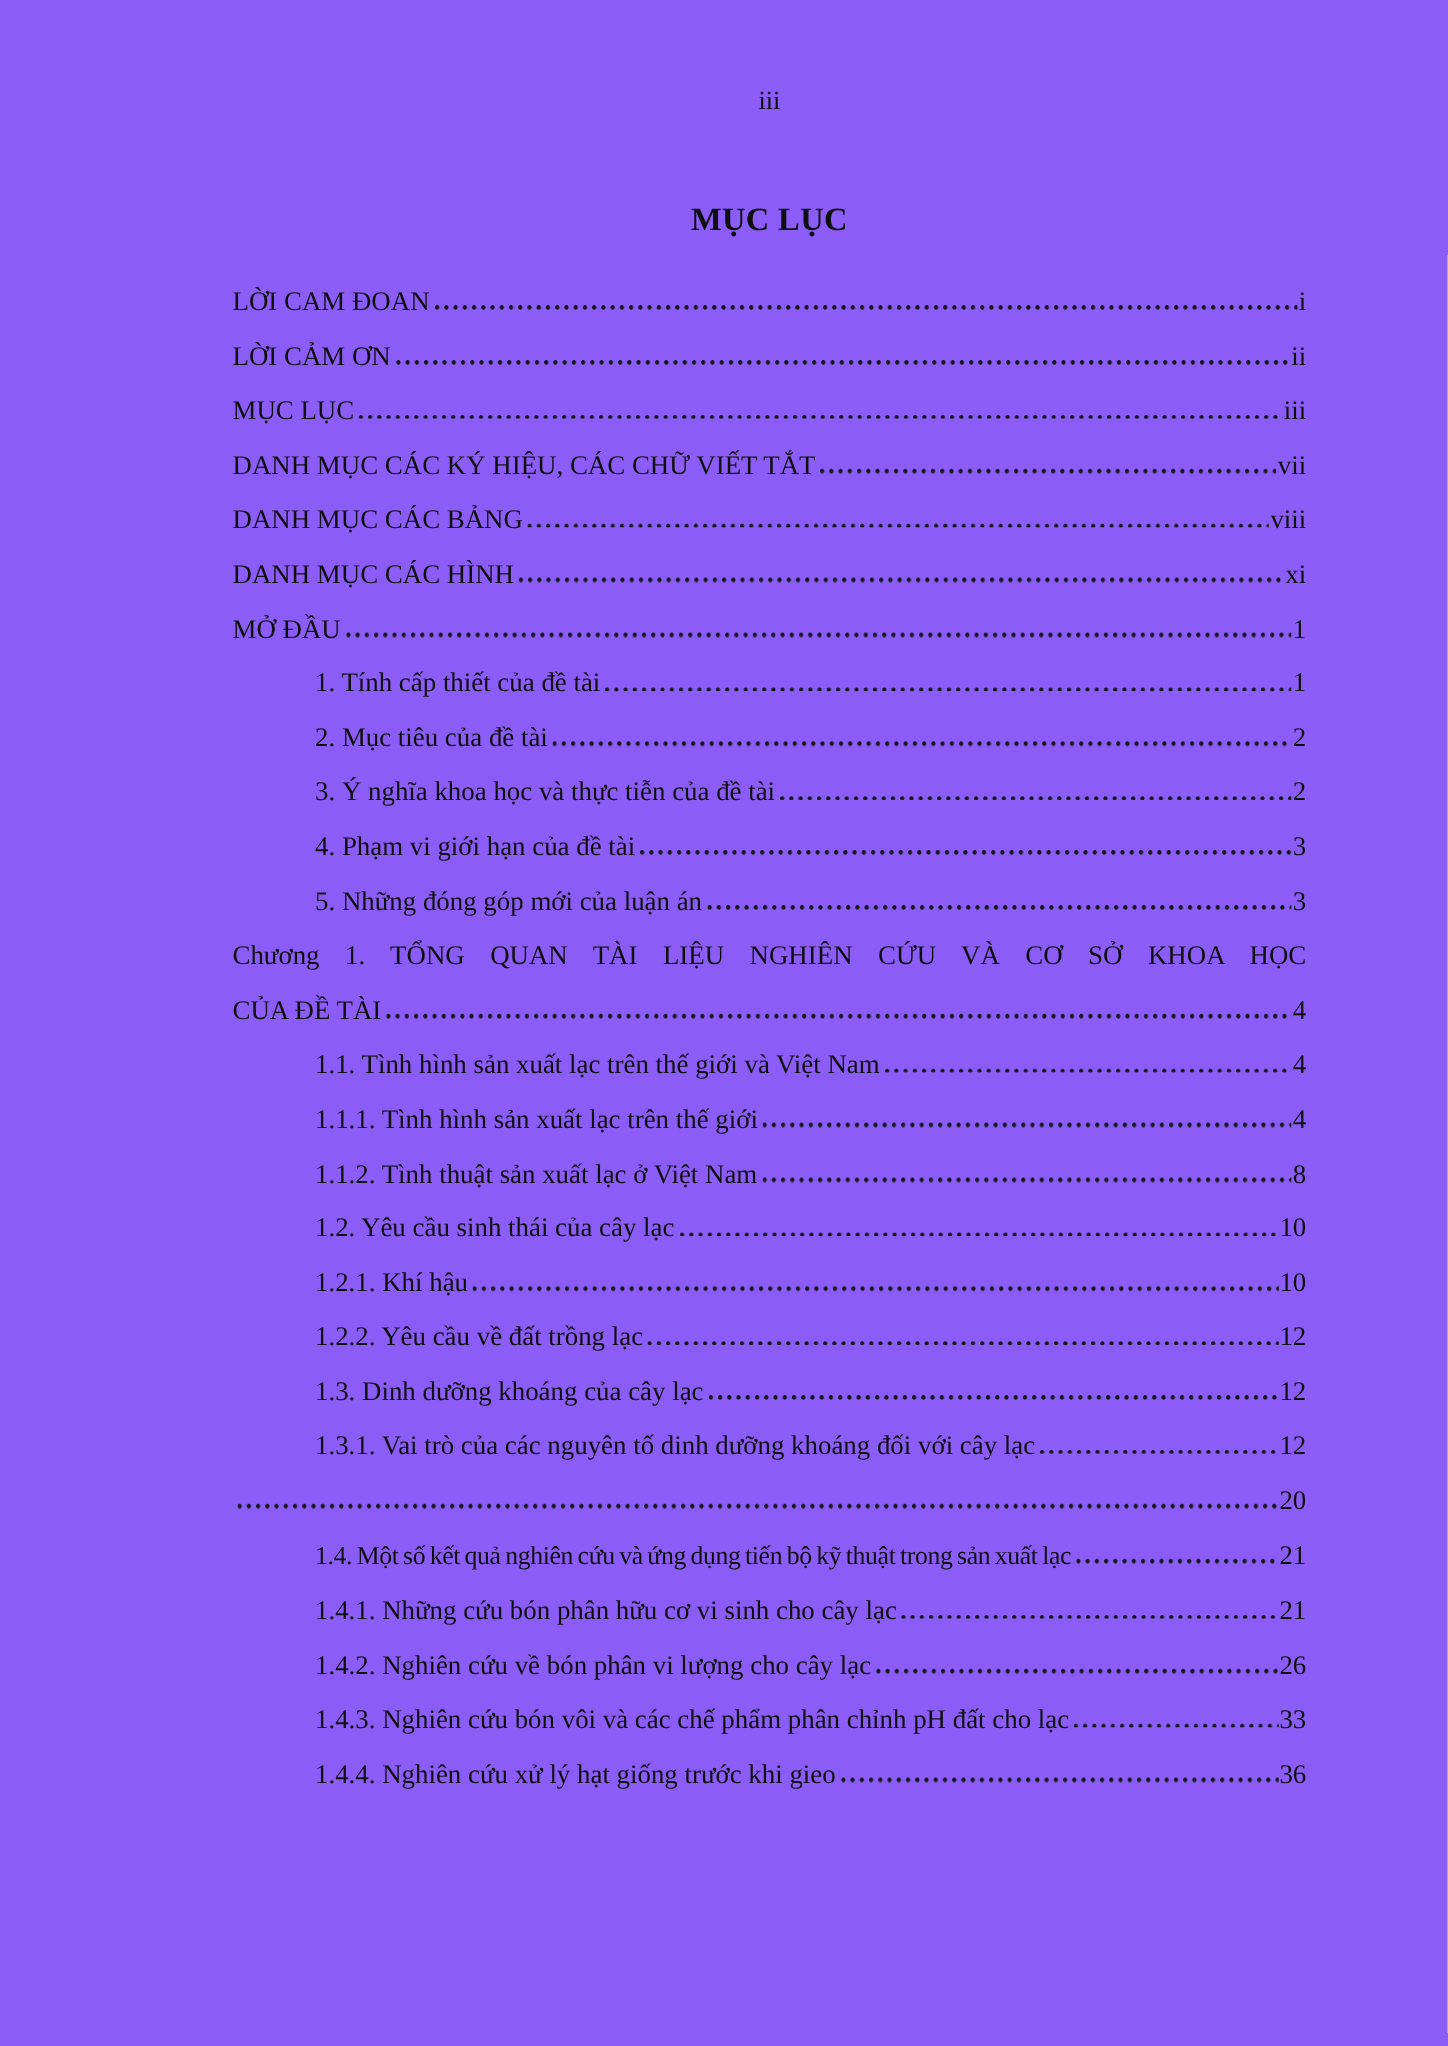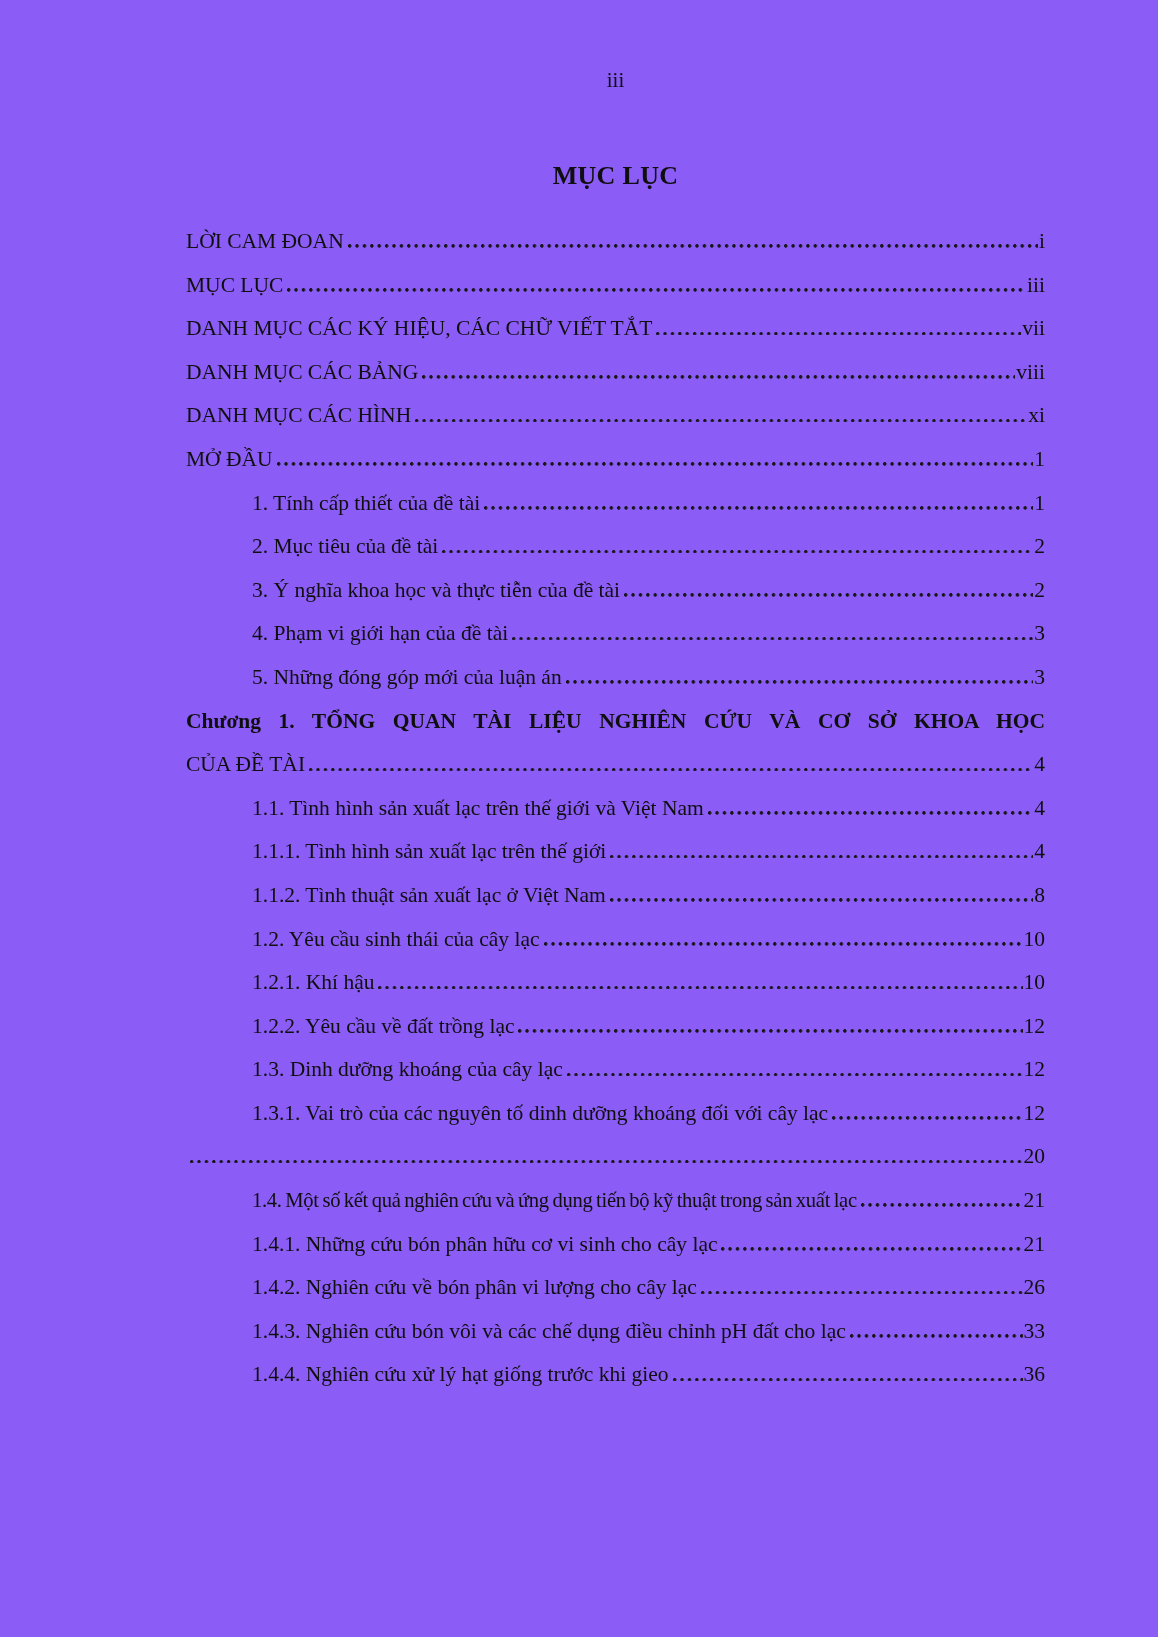--- a/index.html
+++ b/index.html
@@ -84,41 +84,46 @@
     background-repeat: repeat-x;
     background-position: left bottom;
   }
   .toc-page {
     flex: 0 0 auto;
     font-weight: normal;
   }
   
   .chapter-line1 {
     line-height: 43.6px;
-    font-weight: bold;
+    font-weight: normal;
     text-align: justify;
     text-align-last: justify;
     white-space: normal;
   }
 </style>
 </head>
 <body>
 
 <div class="sheet">
   <div class="folio">iii</div>
 
   <h1 class="doc-title">MỤC LỤC</h1>
 
   <nav class="toc">
       <div class="toc-row">
         <span class="toc-label bold">LỜI CAM ĐOAN</span>
         <span class="leader"></span>
         <span class="toc-page">i</span>
       </div>
       <div class="toc-row">
+        <span class="toc-label bold">LỜI CẢM ƠN</span>
+        <span class="leader"></span>
+        <span class="toc-page">ii</span>
+      </div>
+      <div class="toc-row">
         <span class="toc-label bold">MỤC LỤC</span>
         <span class="leader"></span>
         <span class="toc-page">iii</span>
       </div>
       <div class="toc-row">
         <span class="toc-label bold">DANH MỤC CÁC KÝ HIỆU, CÁC CHỮ VIẾT TẮT</span>
         <span class="leader"></span>
         <span class="toc-page">vii</span>
       </div>
       <div class="toc-row">
@@ -220,21 +225,21 @@
         <span class="toc-label">1.4.1. Những cứu bón phân hữu cơ vi sinh cho cây lạc</span>
         <span class="leader"></span>
         <span class="toc-page">21</span>
       </div>
       <div class="toc-row indent1">
         <span class="toc-label">1.4.2. Nghiên cứu về bón phân vi lượng cho cây lạc</span>
         <span class="leader"></span>
         <span class="toc-page">26</span>
       </div>
       <div class="toc-row indent1">
-        <span class="toc-label">1.4.3. Nghiên cứu bón vôi và các chế dụng điều chỉnh pH đất cho lạc</span>
+        <span class="toc-label">1.4.3. Nghiên cứu bón vôi và các chế phẩm phân chỉnh pH đất cho lạc</span>
         <span class="leader"></span>
         <span class="toc-page">33</span>
       </div>
       <div class="toc-row indent1">
         <span class="toc-label">1.4.4. Nghiên cứu xử lý hạt giống trước khi gieo</span>
         <span class="leader"></span>
         <span class="toc-page">36</span>
       </div>
     </nav>
 </div>

